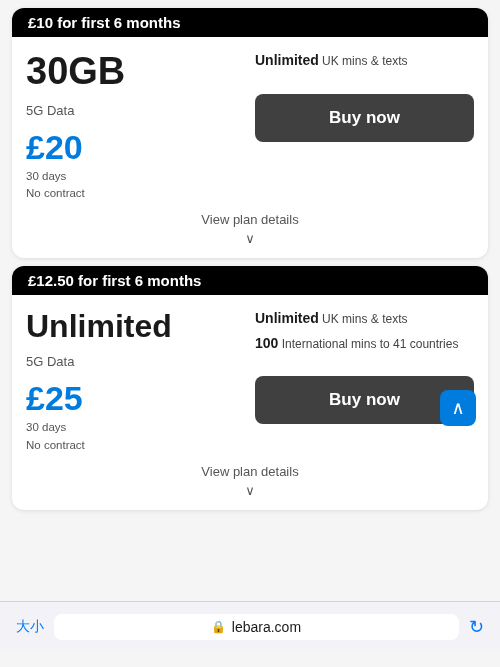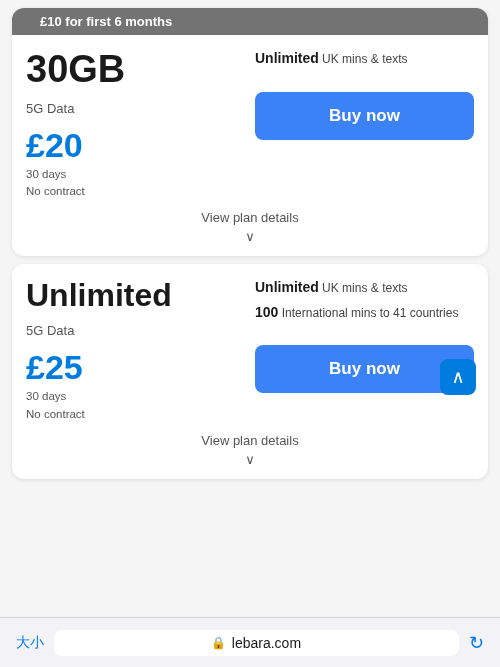--- a/index.html
+++ b/index.html
@@ -14,25 +14,25 @@
     
     .plan-card {
       background: white;
       border-radius: 12px;
       margin: 8px 12px;
       overflow: hidden;
       box-shadow: 0 1px 4px rgba(0,0,0,0.1);
     }
 
     .card-promo-bar {
-      background: #737373;
+      background: #000000;
       color: white;
-      font-size: 13px;
+      font-size: 15px;
       font-weight: 600;
-      padding: 6px 28px;
+      padding: 6px 16px;
     }
 
     .card-body {
       padding: 14px 14px 0 14px;
       display: flex;
       flex-direction: row;
       justify-content: flex-start;
       align-items: flex-start;
     }
 
@@ -93,21 +93,21 @@
       font-size: 14px;
     }
 
     .feature-line .sub {
       font-weight: 400;
       color: #444;
       font-size: 12px;
     }
 
     .btn-buy {
-      background: #3b82f6;
+      background: #404040;
       color: white;
       border: none;
       border-radius: 8px;
       padding: 14px 28px;
       font-size: 17px;
       font-weight: 700;
       cursor: pointer;
       margin-top: 14px;
       width: 100%;
       text-align: center;
@@ -136,21 +136,21 @@
       flex-direction: column;
     }
 
     .features-block {
       margin-bottom: 4px;
     }
 
     
     .browser-bar {
       position: fixed;
-      bottom: 0;
+      bottom: 16px;
       width: 500px;
       background: #f2f2f7;
       border-top: 1px solid #d1d1d6;
       display: flex;
       align-items: center;
       justify-content: space-between;
       padding: 10px 16px;
       height: 50px;
     }
 
@@ -239,20 +239,21 @@
         </div>
       </div>
     </div>
     <div class="card-footer">
       <span>View plan details</span>
       <span class="chevron">∨</span>
     </div>
   </div>
 
   <div class="plan-card">
+    <div class="card-promo-bar">£12.50 for first 6 months</div>
     <div class="card-body">
       <div class="card-left">
         <div class="data-amount unlimited">Unlimited</div>
         <div class="data-type">5G Data</div>
         <div class="price">£25</div>
         <div class="price-details">
           <span>30 days</span><br>
           <span>No contract</span>
         </div>
       </div>

